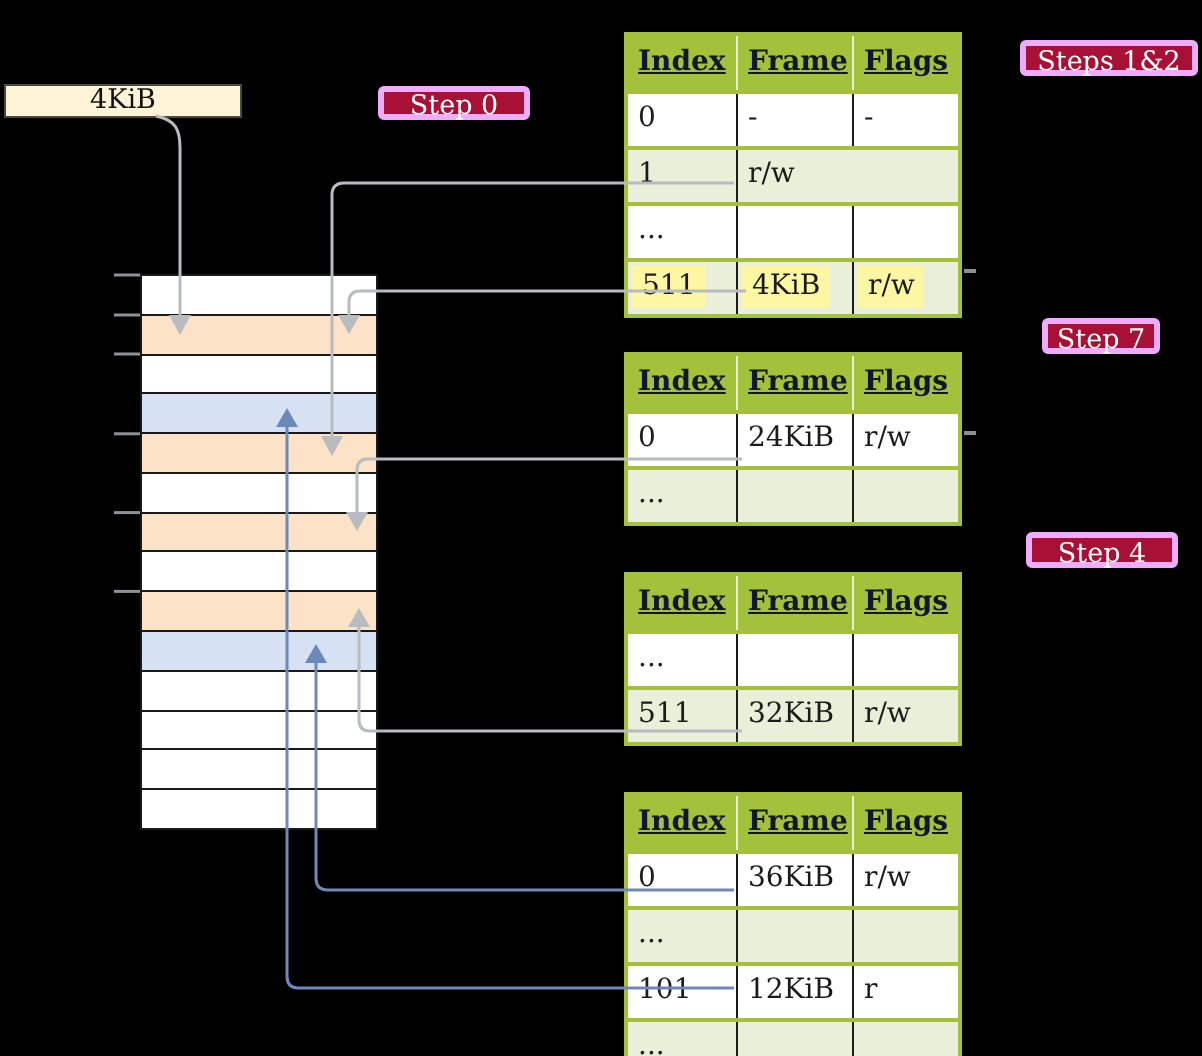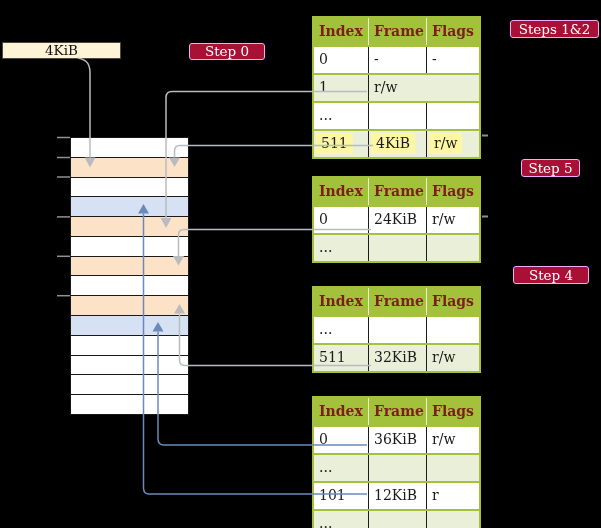--- a/index.html
+++ b/index.html
@@ -4,40 +4,40 @@
 <style>
   html,body{margin:0;padding:0;background:#000;}
   #canvas{position:relative;width:601px;height:528px;background:#000;overflow:hidden;
           font-family:"DejaVu Serif",serif;}
   
   .addrbox{position:absolute;left:2px;top:42px;width:119px;height:17px;
            background:var(--cream);border:1px solid #4a473f;box-sizing:border-box;
            text-align:center;line-height:15px;font-size:13.5px;color:#111;}
   
   .badge{position:absolute;background:var(--crimson);color:#fff;font-size:13.5px;
-         text-align:center;border-radius:3px;border:1px solid #f0abfc;
+         text-align:center;border-radius:3px;border:3px solid #f0abfc;
          box-sizing:border-box;line-height:15px;}
   #badge-step0 {left:189px;top:43px;width:76px;height:17px;}
   #badge-steps12{left:510px;top:20px;width:89px;height:18px;line-height:16px;}
   #badge-step3 {left:521px;top:159px;width:59px;height:18px;line-height:16px;}
   #badge-step4 {left:513px;top:266px;width:76px;height:18px;line-height:16px;}
   
   .memcol{position:absolute;left:70px;top:137px;width:119px;height:278px;
           border:1px solid #191919;box-sizing:border-box;display:flex;
           flex-direction:column;background:#fff;}
   .mem-row{flex:1;border-top:1px solid #191919;}
   .mem-row:first-child{border-top:none;}
   .mem-row[data-type="orange"]{background:var(--orange);}
   .mem-row[data-type="blue"]{background:var(--blue);}
   .mem-row[data-type="white"]{background:#fff;}
   
   .ptable{position:absolute;left:312px;width:169px;border:2px solid var(--green);
           box-sizing:border-box;background:#fff;font-size:14px;color:#1b1b1b;}
   #table-1{top:16px;} #table-2{top:176px;} #table-3{top:286px;} #table-4{top:396px;}
-  .thead{display:flex;height:27px;background:var(--green);color:#7f1d1d;font-weight:bold;}
+  .thead{display:flex;height:27px;background:var(--green);color:#0f172a;font-weight:bold;text-decoration:underline;}
   .th{line-height:27px;padding-left:5px;box-sizing:border-box;}
   .tr{display:flex;height:26px;border-top:2px solid var(--green);background:#fff;}
   .tr.green{background:var(--row-green);}
   .td{line-height:24px;padding-left:5px;box-sizing:border-box;white-space:nowrap;}
   .c-index{width:54px;} .c-frame{width:58px;} .c-flags{flex:1;}
   .td.c-frame,.td.c-flags{border-left:1px solid #1c1c1c;}
   .th.c-frame,.th.c-flags{border-left:1px solid rgba(255,255,255,.75);}
   .hl{background:var(--highlight);padding:1px 5px;margin-left:-3px;display:inline-block;
       line-height:19px;}
   
@@ -51,21 +51,21 @@
 </style>
 </head>
 <body>
 
 <div id="canvas">
 
   <div class="addrbox">4KiB</div>
 
   <div class="badge" id="badge-step0">Step 0</div>
   <div class="badge" id="badge-steps12">Steps 1&amp;2</div>
-  <div class="badge" id="badge-step3">Step 5</div>
+  <div class="badge" id="badge-step3">Step 7</div>
   <div class="badge" id="badge-step4">Step 4</div>
 
   <div class="memcol">
     <div class="mem-row" data-type="white"></div>
     <div class="mem-row" data-type="orange"></div>
     <div class="mem-row" data-type="white"></div>
     <div class="mem-row" data-type="blue"></div>
     <div class="mem-row" data-type="orange"></div>
     <div class="mem-row" data-type="white"></div>
     <div class="mem-row" data-type="orange"></div>

